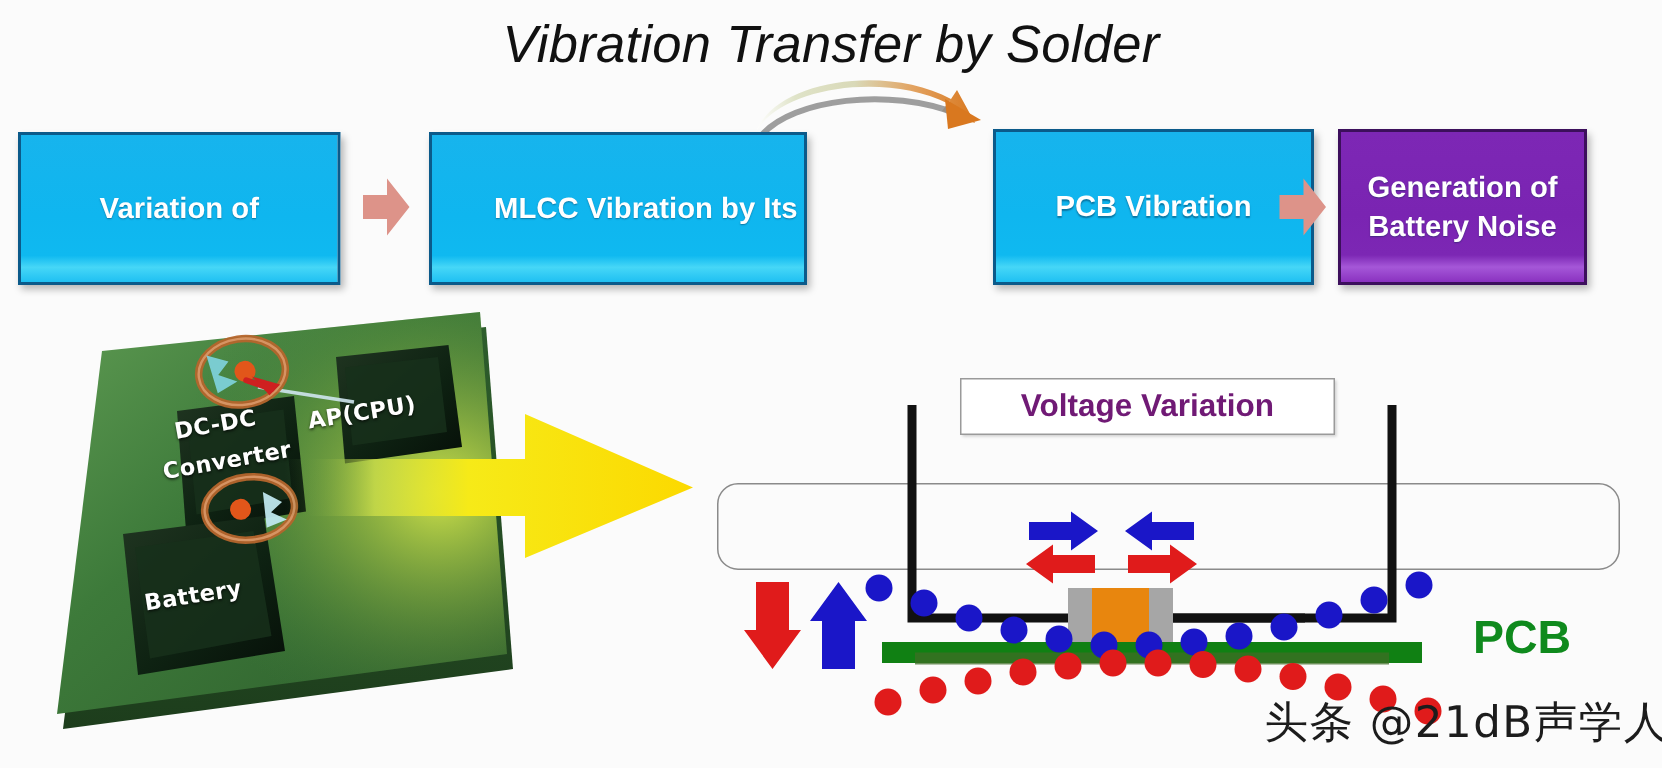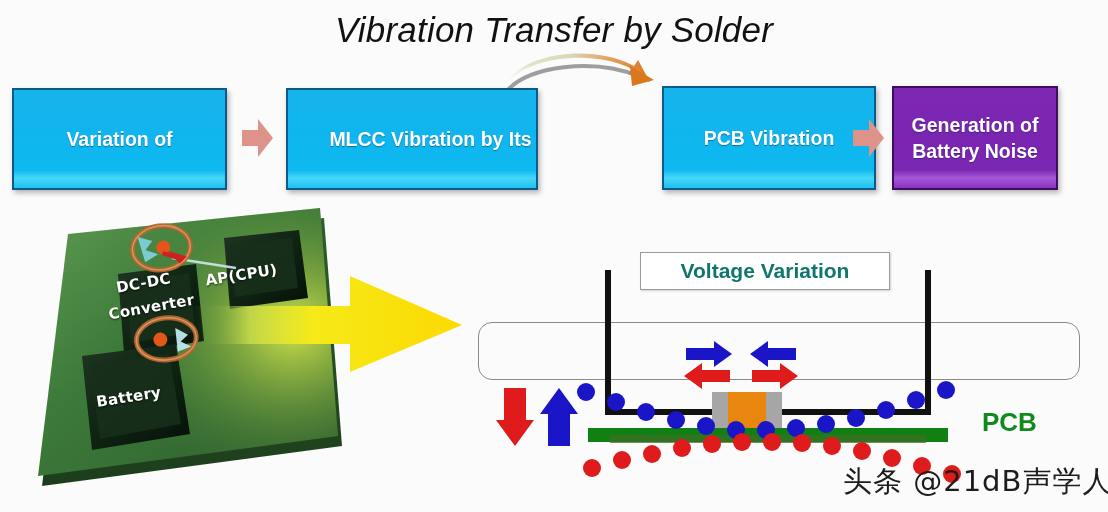--- a/index.html
+++ b/index.html
@@ -58,32 +58,32 @@
   .lbl-ap{left:205px;top:266px;transform:rotate(-9deg);}
   .lbl-dc1{left:116px;top:274px;transform:rotate(-10deg);}
   .lbl-dc2{left:108px;top:298px;transform:rotate(-10deg);}
   .lbl-bat{left:96px;top:388px;transform:rotate(-9deg);}
 
   
   .vv-box{
     position:absolute;left:640px;top:252px;width:248px;height:36px;
     background:#ffffff;border:1px solid #9a9a9a;
     display:flex;align-items:center;justify-content:center;
-    color:#0f766e;font-weight:bold;font-size:21px;
+    color:#701a75;font-weight:bold;font-size:21px;
     box-shadow:1px 1px 2px rgba(0,0,0,.18);
     z-index:6;
   }
   .outline-rect{
     position:absolute;left:478px;top:322px;width:600px;height:56px;
     border:1.6px solid #8a8a8a;border-radius:14px;background:transparent;
     z-index:2;
   }
   .pcb-label-green{
     position:absolute;left:982px;top:407px;
-    color:#0f8a1d;font-weight:bold;font-size:26px;z-index:7;
+    color:#0f8a1d;font-weight:bold;font-size:31px;z-index:7;
   }
   .watermark{
     position:absolute;left:843px;top:462px;
     font-family:"DejaVu Sans", sans-serif;
     font-size:29px;color:#1c1c1c;letter-spacing:1px;white-space:nowrap;
     z-index:9;
   }
   svg{display:block;overflow:visible;}
 </style>
 </head>

